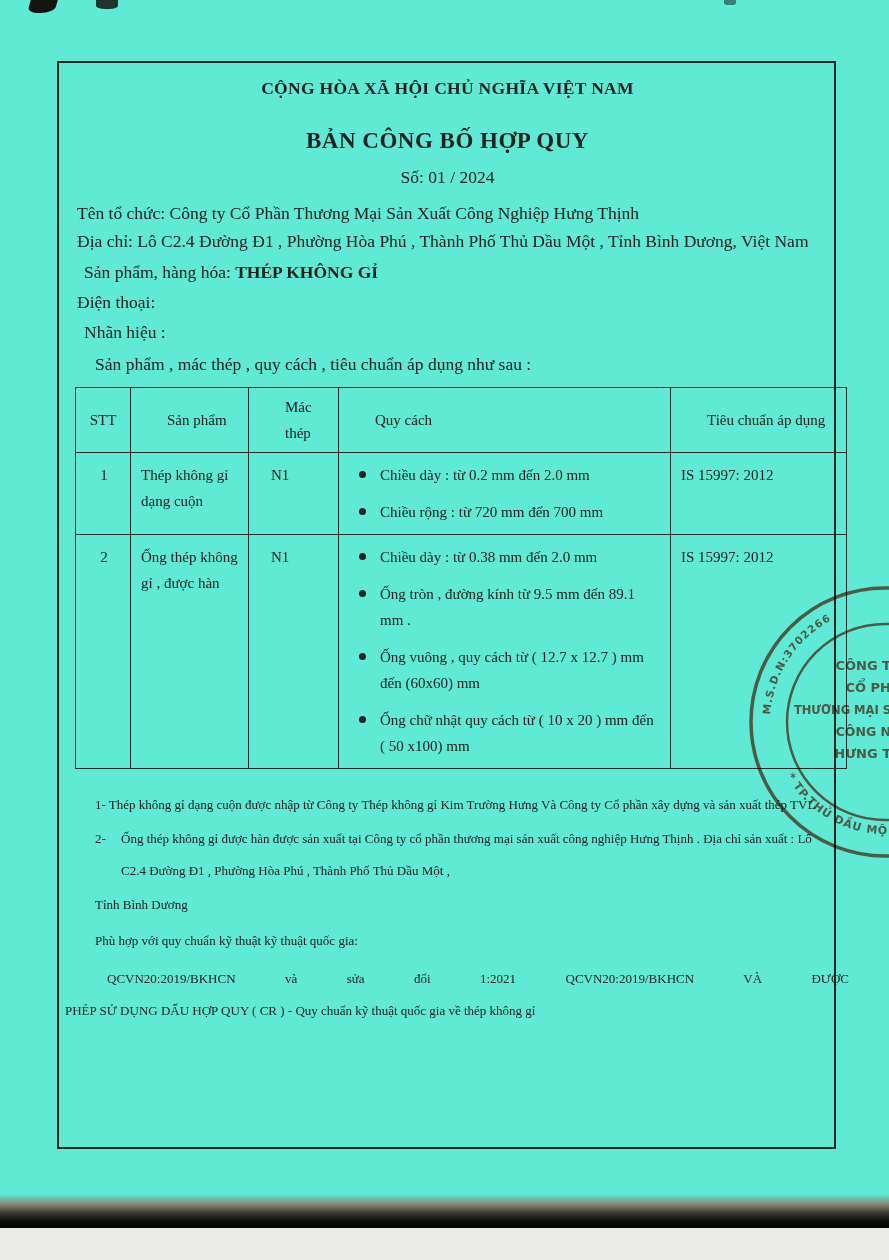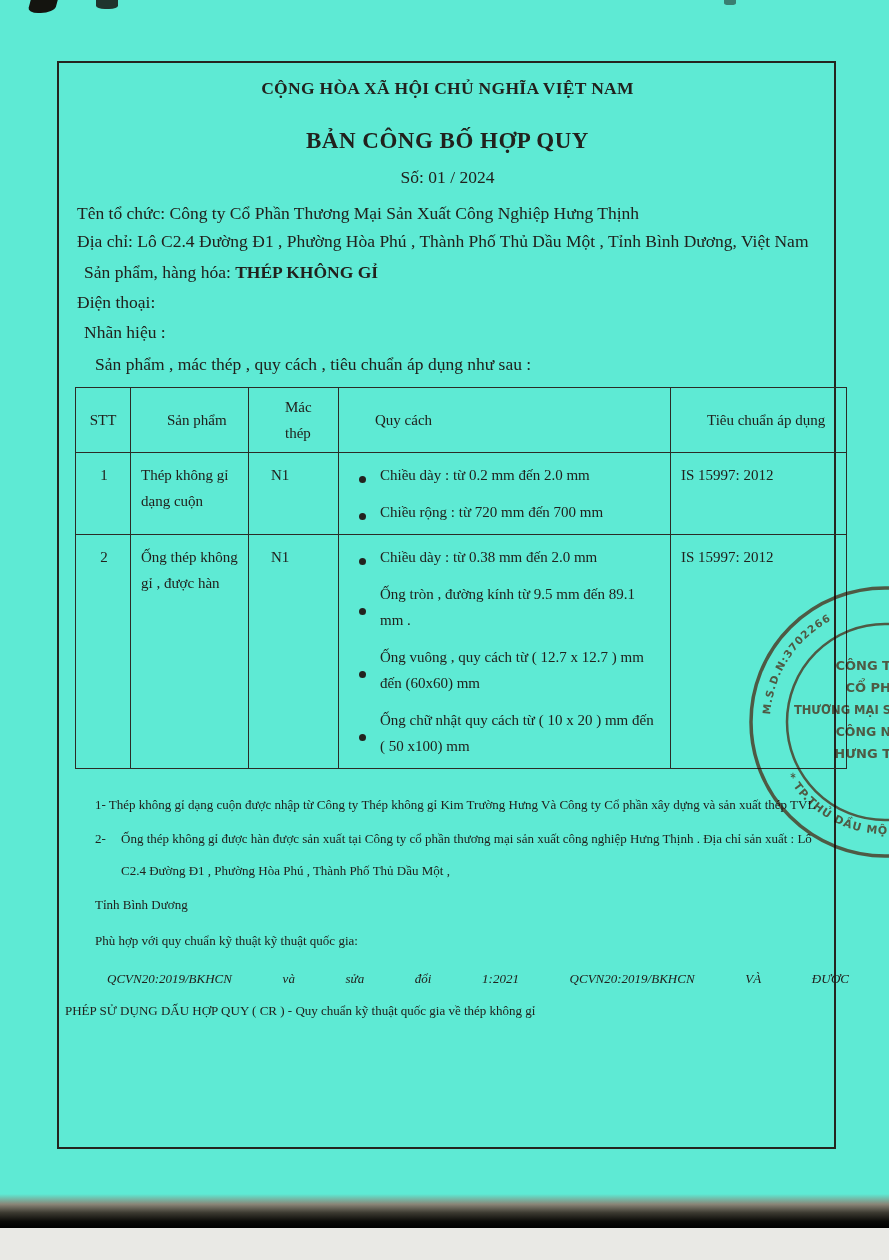--- a/index.html
+++ b/index.html
@@ -36,31 +36,31 @@
 
   table { border-collapse:collapse; margin-top:9px; width:771px; table-layout:fixed; }
   th,td { border:1.6px solid #2b2b26; font-size:15px; font-weight:normal; text-align:left;
           vertical-align:top; padding:9px 8px 9px 10px; line-height:26px; }
   th { vertical-align:middle; height:44px; padding-top:6px; padding-bottom:6px;padding-left:36px; }
   th.h-stt { text-align:center; padding-left:4px; padding-right:4px; }
   .c-stt{width:55px} .c-sp{width:118px} .c-mt{width:90px} .c-qc{width:332px} .c-tc{width:176px}
   td.stt { text-align:center; }
   td.mt  { padding-left:22px; }
   ul.qc  { list-style:none; }
-  ul.qc li { display:flex; margin-bottom:11px;align-items:center; }
+  ul.qc li { display:flex; margin-bottom:11px; }
   ul.qc li:last-child { margin-bottom:0; }
   .blt { flex:none; width:7px; height:7px; border-radius:50%; background:#23231f; margin:9px 14px 0 10px; }
 
   .notes { margin-top:20px; font-size:13px; line-height:32px; }
   .note1 { margin-left:20px; width:726px; }
   .note2 { margin-left:20px; width:730px; display:flex; margin-top:2px; }
   .note2 .mk { flex:none; width:26px; }
   .province { margin-left:20px; margin-top:2px; }
   .conform  { margin-left:20px; margin-top:4px; }
-  .fline1 { margin-left:32px; width:742px; text-align:justify; text-align-last:justify; margin-top:6px;font-style:italic; }
+  .fline1 { margin-left:32px; width:742px; text-align:justify; text-align-last:justify; margin-top:6px; }
   .fline2 { margin-left:-10px; white-space:nowrap; }
 
   .stamp { position:absolute; left:745px; top:582px; mix-blend-mode:multiply; }
 </style>
 </head>
 <body>
 
 <div class="page">
 
   <div class="art art1"></div>

